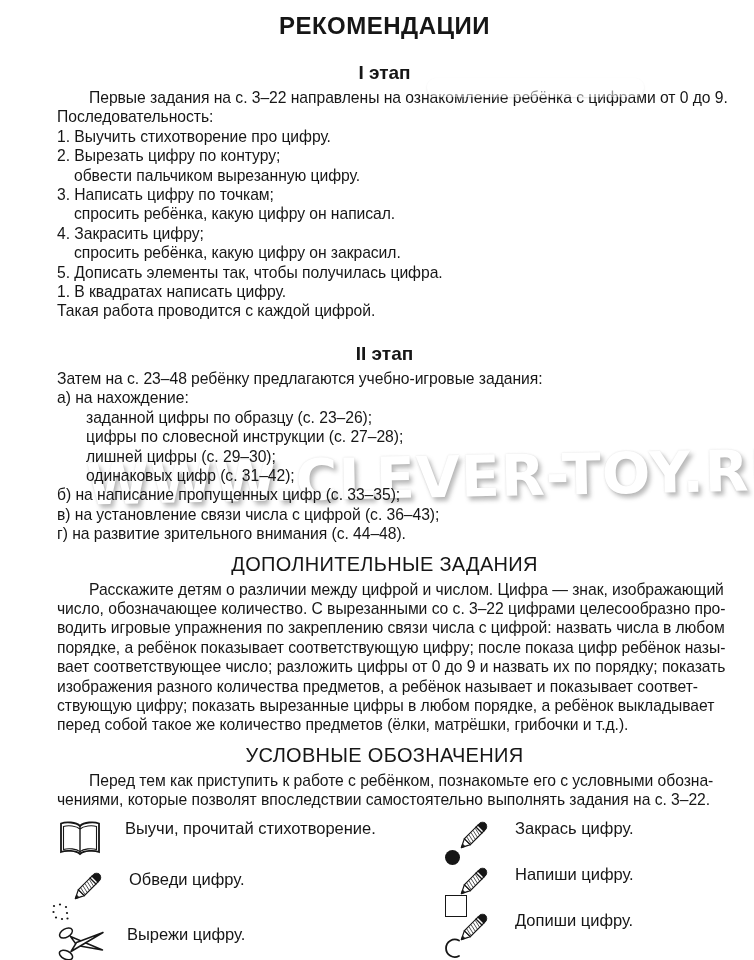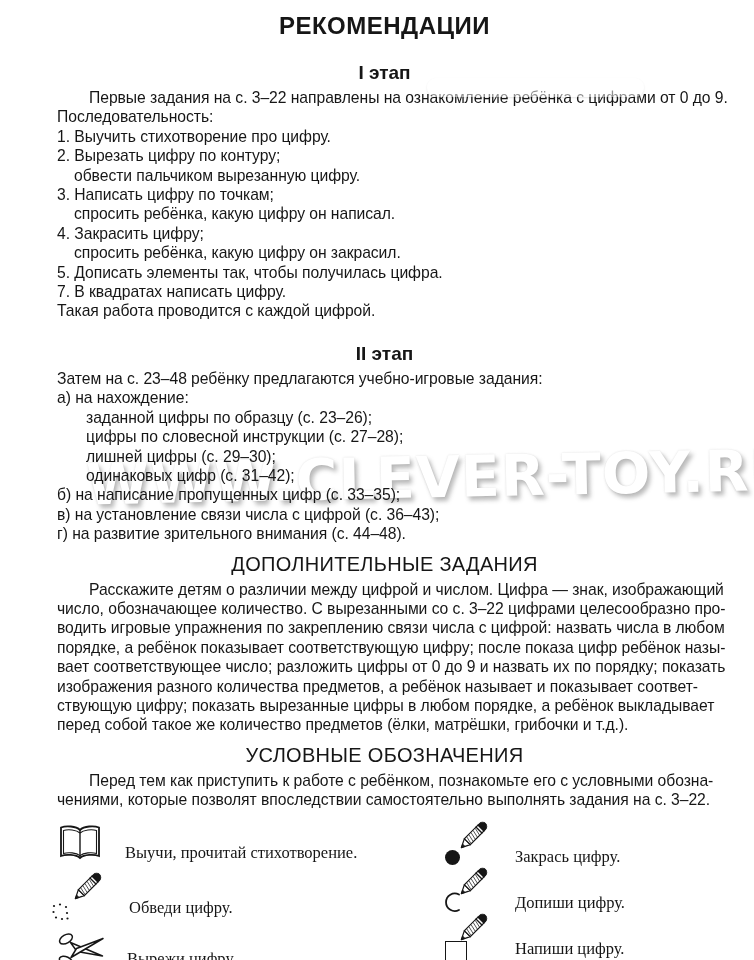--- a/index.html
+++ b/index.html
@@ -40,21 +40,21 @@
   .line {
     font-size:15.7px; line-height:19.4px; white-space:nowrap; letter-spacing:-0.05px;
   }
   .line.first { text-indent:32px; }
   .line.cont  { padding-left:17px; }
   .line.sub   { padding-left:29px; }
 
   .legend { display:flex; margin-top:9px; }
   .legend-col-left  { width:386px; flex:0 0 386px; }
   .legend-col-right { flex:1; }
-  .legend-row { display:flex; align-items:flex-end; gap:22px;font-family:Liberation Serif, serif; }
+  .legend-row { display:flex; align-items:flex-start; gap:22px; }
   .legend-col-left  .legend-row { margin-bottom:7px; min-height:44px; }
   .legend-col-right .legend-row { margin-bottom:-2px; min-height:44px; }
   .legend-label { font-size:16.5px; white-space:nowrap; }
   .icon-wrap { display:inline-block; line-height:0; }
 
   .combo { position:relative; width:50px; height:48px; flex:0 0 50px; }
   .combo .pencil { position:absolute; top:-3px; right:0; }
   .combo .shape-dot {
     position:absolute; left:2px; bottom:2px;
     width:15px; height:15px; background:#161616; border-radius:50%;
@@ -82,21 +82,21 @@
     <div class="line first">Первые задания на с. 3–22 направлены на ознакомление ребёнка с цифрами от 0 до 9.</div>
     <div class="line">Последовательность:</div>
     <div class="line">1. Выучить стихотворение про цифру.</div>
     <div class="line">2. Вырезать цифру по контуру;</div>
     <div class="line cont">обвести пальчиком вырезанную цифру.</div>
     <div class="line">3. Написать цифру по точкам;</div>
     <div class="line cont">спросить ребёнка, какую цифру он написал.</div>
     <div class="line">4. Закрасить цифру;</div>
     <div class="line cont">спросить ребёнка, какую цифру он закрасил.</div>
     <div class="line">5. Дописать элементы так, чтобы получилась цифра.</div>
-    <div class="line">7. В квадратах написать цифру.</div>
+    <div class="line">1. В квадратах написать цифру.</div>
     <div class="line">Такая работа проводится с каждой цифрой.</div>
 
     <h2 class="stage">II этап</h2>
     <div class="line">Затем на с. 23–48 ребёнку предлагаются учебно-игровые задания:</div>
     <div class="line">а) на нахождение:</div>
     <div class="line sub">заданной цифры по образцу (с. 23–26);</div>
     <div class="line sub">цифры по словесной инструкции (с. 27–28);</div>
     <div class="line sub">лишней цифры (с. 29–30);</div>
     <div class="line sub">одинаковых цифр (с. 31–42);</div>
     <div class="line">б) на написание пропущенных цифр (с. 33–35);</div>
@@ -199,41 +199,41 @@
             <svg class="pencil" width="40" height="40" viewBox="0 0 40 40">
               <g transform="rotate(-45 20 20)">
                 <path d="M3.5 20 L12 15.8 L12 24.2 Z" fill="#fff" stroke="#161616" stroke-width="1.2" stroke-linejoin="round"></path>
                 <path d="M3.5 20 L7 18.3 L7 21.7 Z" fill="#161616" stroke="#161616" stroke-width="0.8"></path>
                 <rect x="12" y="15.8" width="16.5" height="8.4" fill="#fff" stroke="#161616" stroke-width="1.2"></rect>
                 <path d="M15 16.2 L13.3 23.8 M18 16.2 L16.3 23.8 M21 16.2 L19.3 23.8 M24 16.2 L22.3 23.8 M27 16.2 L25.3 23.8" stroke="#161616" stroke-width="0.7" fill="none"></path>
                 <rect x="28.5" y="15.8" width="2.8" height="8.4" fill="#fff" stroke="#161616" stroke-width="1.2"></rect>
                 <path d="M31.3 15.8 L33.5 15.8 A4.2 4.2 0 0 1 33.5 24.2 L31.3 24.2 Z" fill="#161616" stroke="#161616" stroke-width="1"></path>
               </g>
             </svg>
+            <span class="shape-square"></span>
+          </span>
+          <span class="legend-label">Напиши цифру.</span>
+        </div>
+
+        <div class="legend-row">
+          <span class="combo">
+            <svg class="pencil" width="40" height="40" viewBox="0 0 40 40">
+              <g transform="rotate(-45 20 20)">
+                <path d="M3.5 20 L12 15.8 L12 24.2 Z" fill="#fff" stroke="#161616" stroke-width="1.2" stroke-linejoin="round"></path>
+                <path d="M3.5 20 L7 18.3 L7 21.7 Z" fill="#161616" stroke="#161616" stroke-width="0.8"></path>
+                <rect x="12" y="15.8" width="16.5" height="8.4" fill="#fff" stroke="#161616" stroke-width="1.2"></rect>
+                <path d="M15 16.2 L13.3 23.8 M18 16.2 L16.3 23.8 M21 16.2 L19.3 23.8 M24 16.2 L22.3 23.8 M27 16.2 L25.3 23.8" stroke="#161616" stroke-width="0.7" fill="none"></path>
+                <rect x="28.5" y="15.8" width="2.8" height="8.4" fill="#fff" stroke="#161616" stroke-width="1.2"></rect>
+                <path d="M31.3 15.8 L33.5 15.8 A4.2 4.2 0 0 1 33.5 24.2 L31.3 24.2 Z" fill="#161616" stroke="#161616" stroke-width="1"></path>
+              </g>
+            </svg>
             <svg class="shape-curve" width="22" height="24" viewBox="0 0 22 24">
               <path d="M16 3.5 A8.8 8.8 0 1 0 16 19" fill="none" stroke="#161616" stroke-width="1.8" stroke-linecap="round"></path>
             </svg>
           </span>
           <span class="legend-label">Допиши цифру.</span>
         </div>
 
-        <div class="legend-row">
-          <span class="combo">
-            <svg class="pencil" width="40" height="40" viewBox="0 0 40 40">
-              <g transform="rotate(-45 20 20)">
-                <path d="M3.5 20 L12 15.8 L12 24.2 Z" fill="#fff" stroke="#161616" stroke-width="1.2" stroke-linejoin="round"></path>
-                <path d="M3.5 20 L7 18.3 L7 21.7 Z" fill="#161616" stroke="#161616" stroke-width="0.8"></path>
-                <rect x="12" y="15.8" width="16.5" height="8.4" fill="#fff" stroke="#161616" stroke-width="1.2"></rect>
-                <path d="M15 16.2 L13.3 23.8 M18 16.2 L16.3 23.8 M21 16.2 L19.3 23.8 M24 16.2 L22.3 23.8 M27 16.2 L25.3 23.8" stroke="#161616" stroke-width="0.7" fill="none"></path>
-                <rect x="28.5" y="15.8" width="2.8" height="8.4" fill="#fff" stroke="#161616" stroke-width="1.2"></rect>
-                <path d="M31.3 15.8 L33.5 15.8 A4.2 4.2 0 0 1 33.5 24.2 L31.3 24.2 Z" fill="#161616" stroke="#161616" stroke-width="1"></path>
-              </g>
-            </svg>
-            <span class="shape-square"></span>
-          </span>
-          <span class="legend-label">Напиши цифру.</span>
-        </div>
-
       </div>
     </div>
 
   </div>
 </div>
 
 </body></html>

